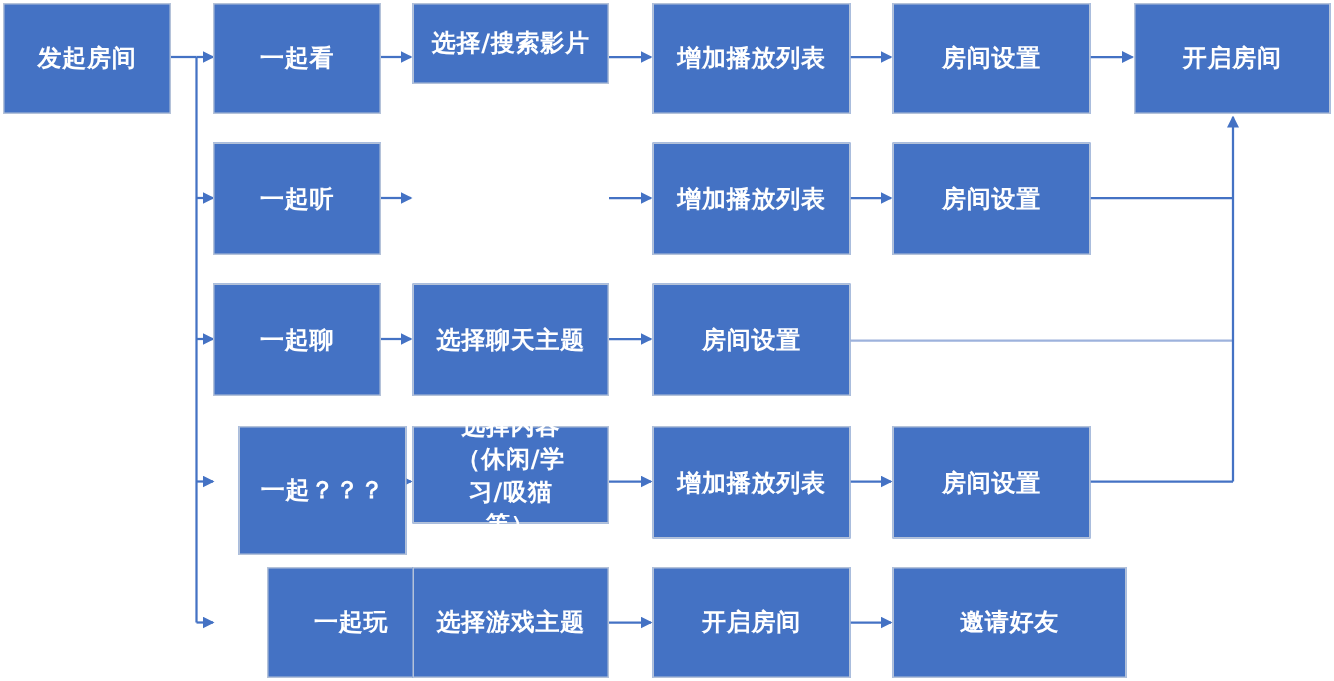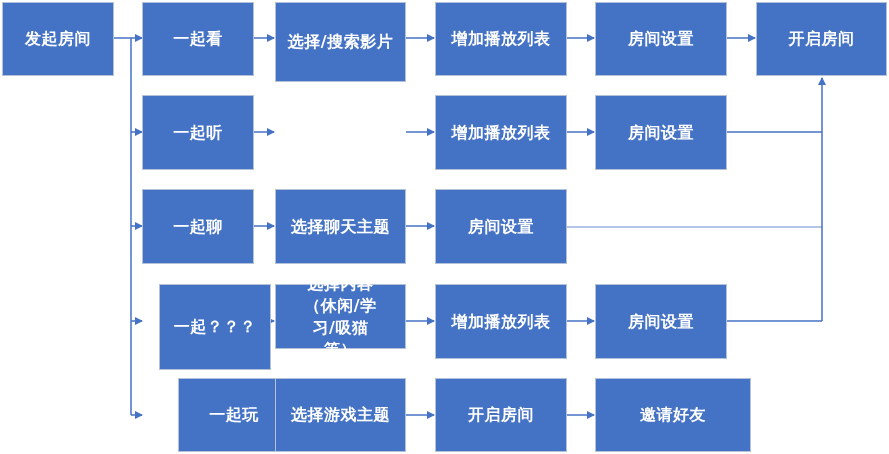--- a/index.html
+++ b/index.html
@@ -61,21 +61,21 @@
     </g>
   </svg>
 
   <div class="box" style="left:2px;top:2px;width:112px;height:74px;">
     <span>发起房间</span>
   </div>
 
   <div class="box" style="left:142px;top:2px;width:112px;height:74px;">
     <span>一起看</span>
   </div>
-  <div class="box" style="left:275px;top:2px;width:131px;height:80px;">
+  <div class="box" style="left:275px;top:2px;width:131px;height:54px;">
     <span>选择/搜索影片</span>
   </div>
   <div class="box" style="left:435px;top:2px;width:132px;height:74px;">
     <span>增加播放列表</span>
   </div>
   <div class="box" style="left:595px;top:2px;width:132px;height:74px;">
     <span>房间设置</span>
   </div>
   <div class="box" style="left:756px;top:2px;width:131px;height:74px;">
     <span>开启房间</span>

